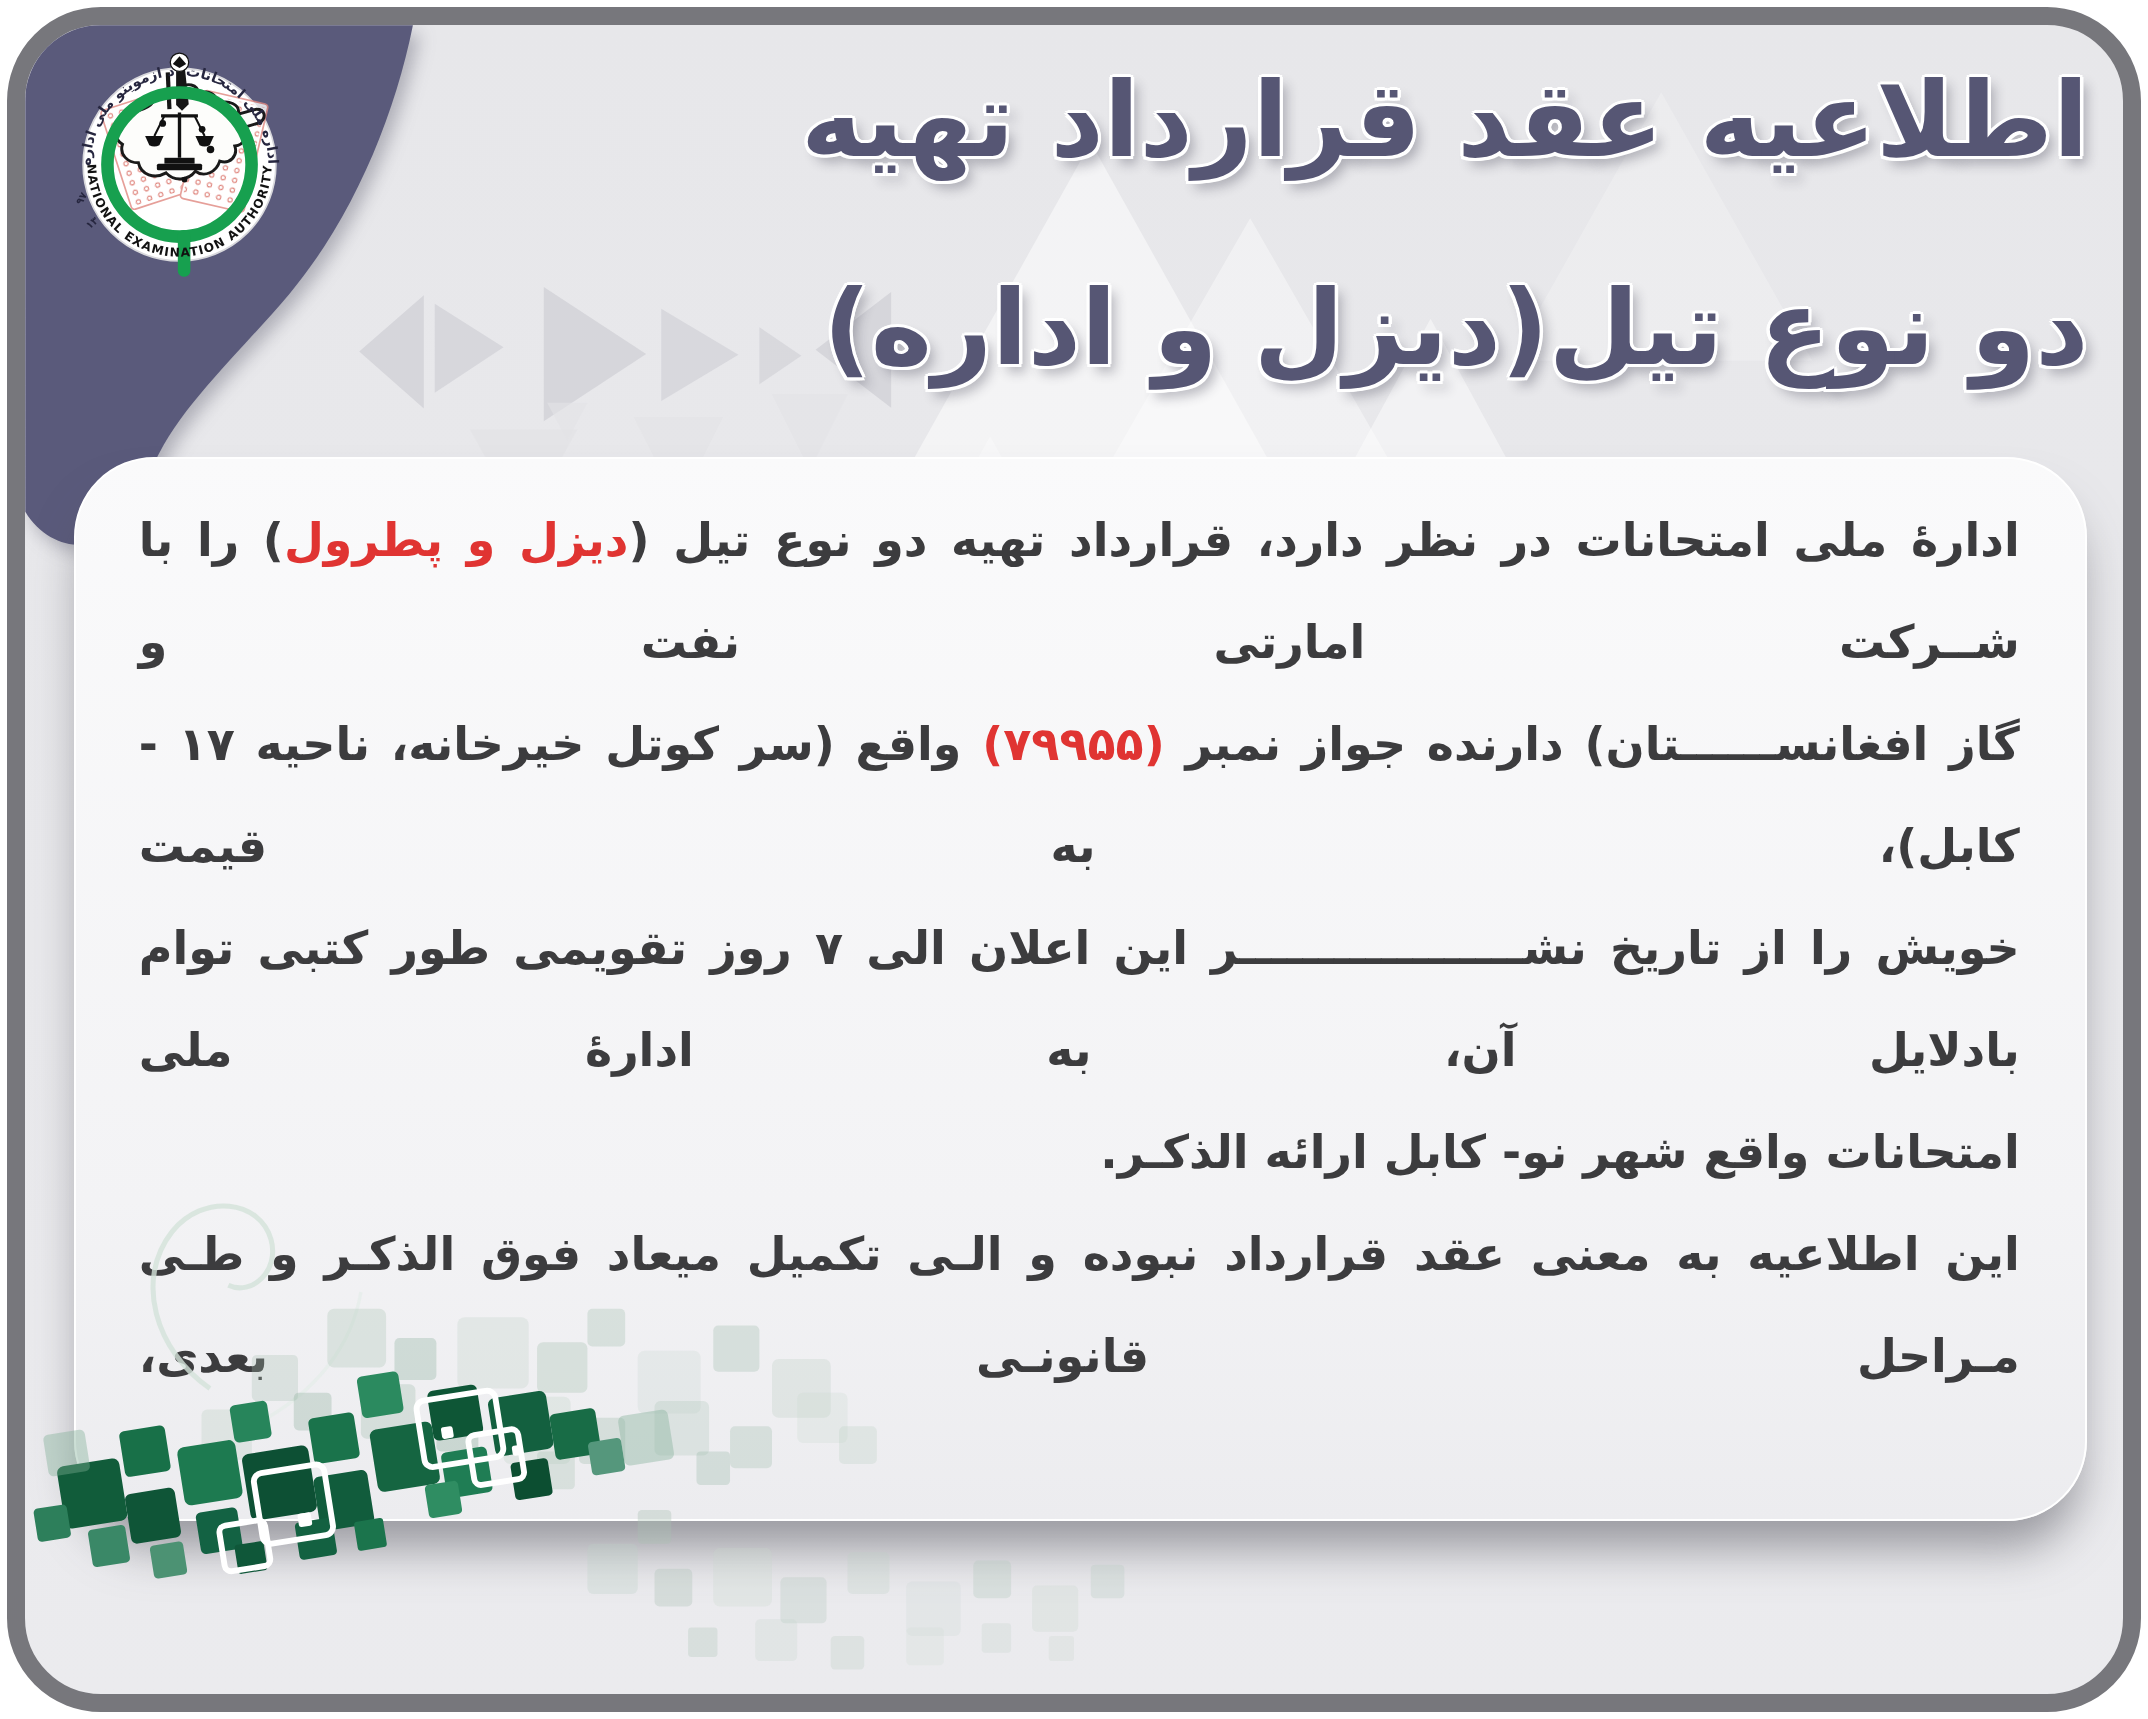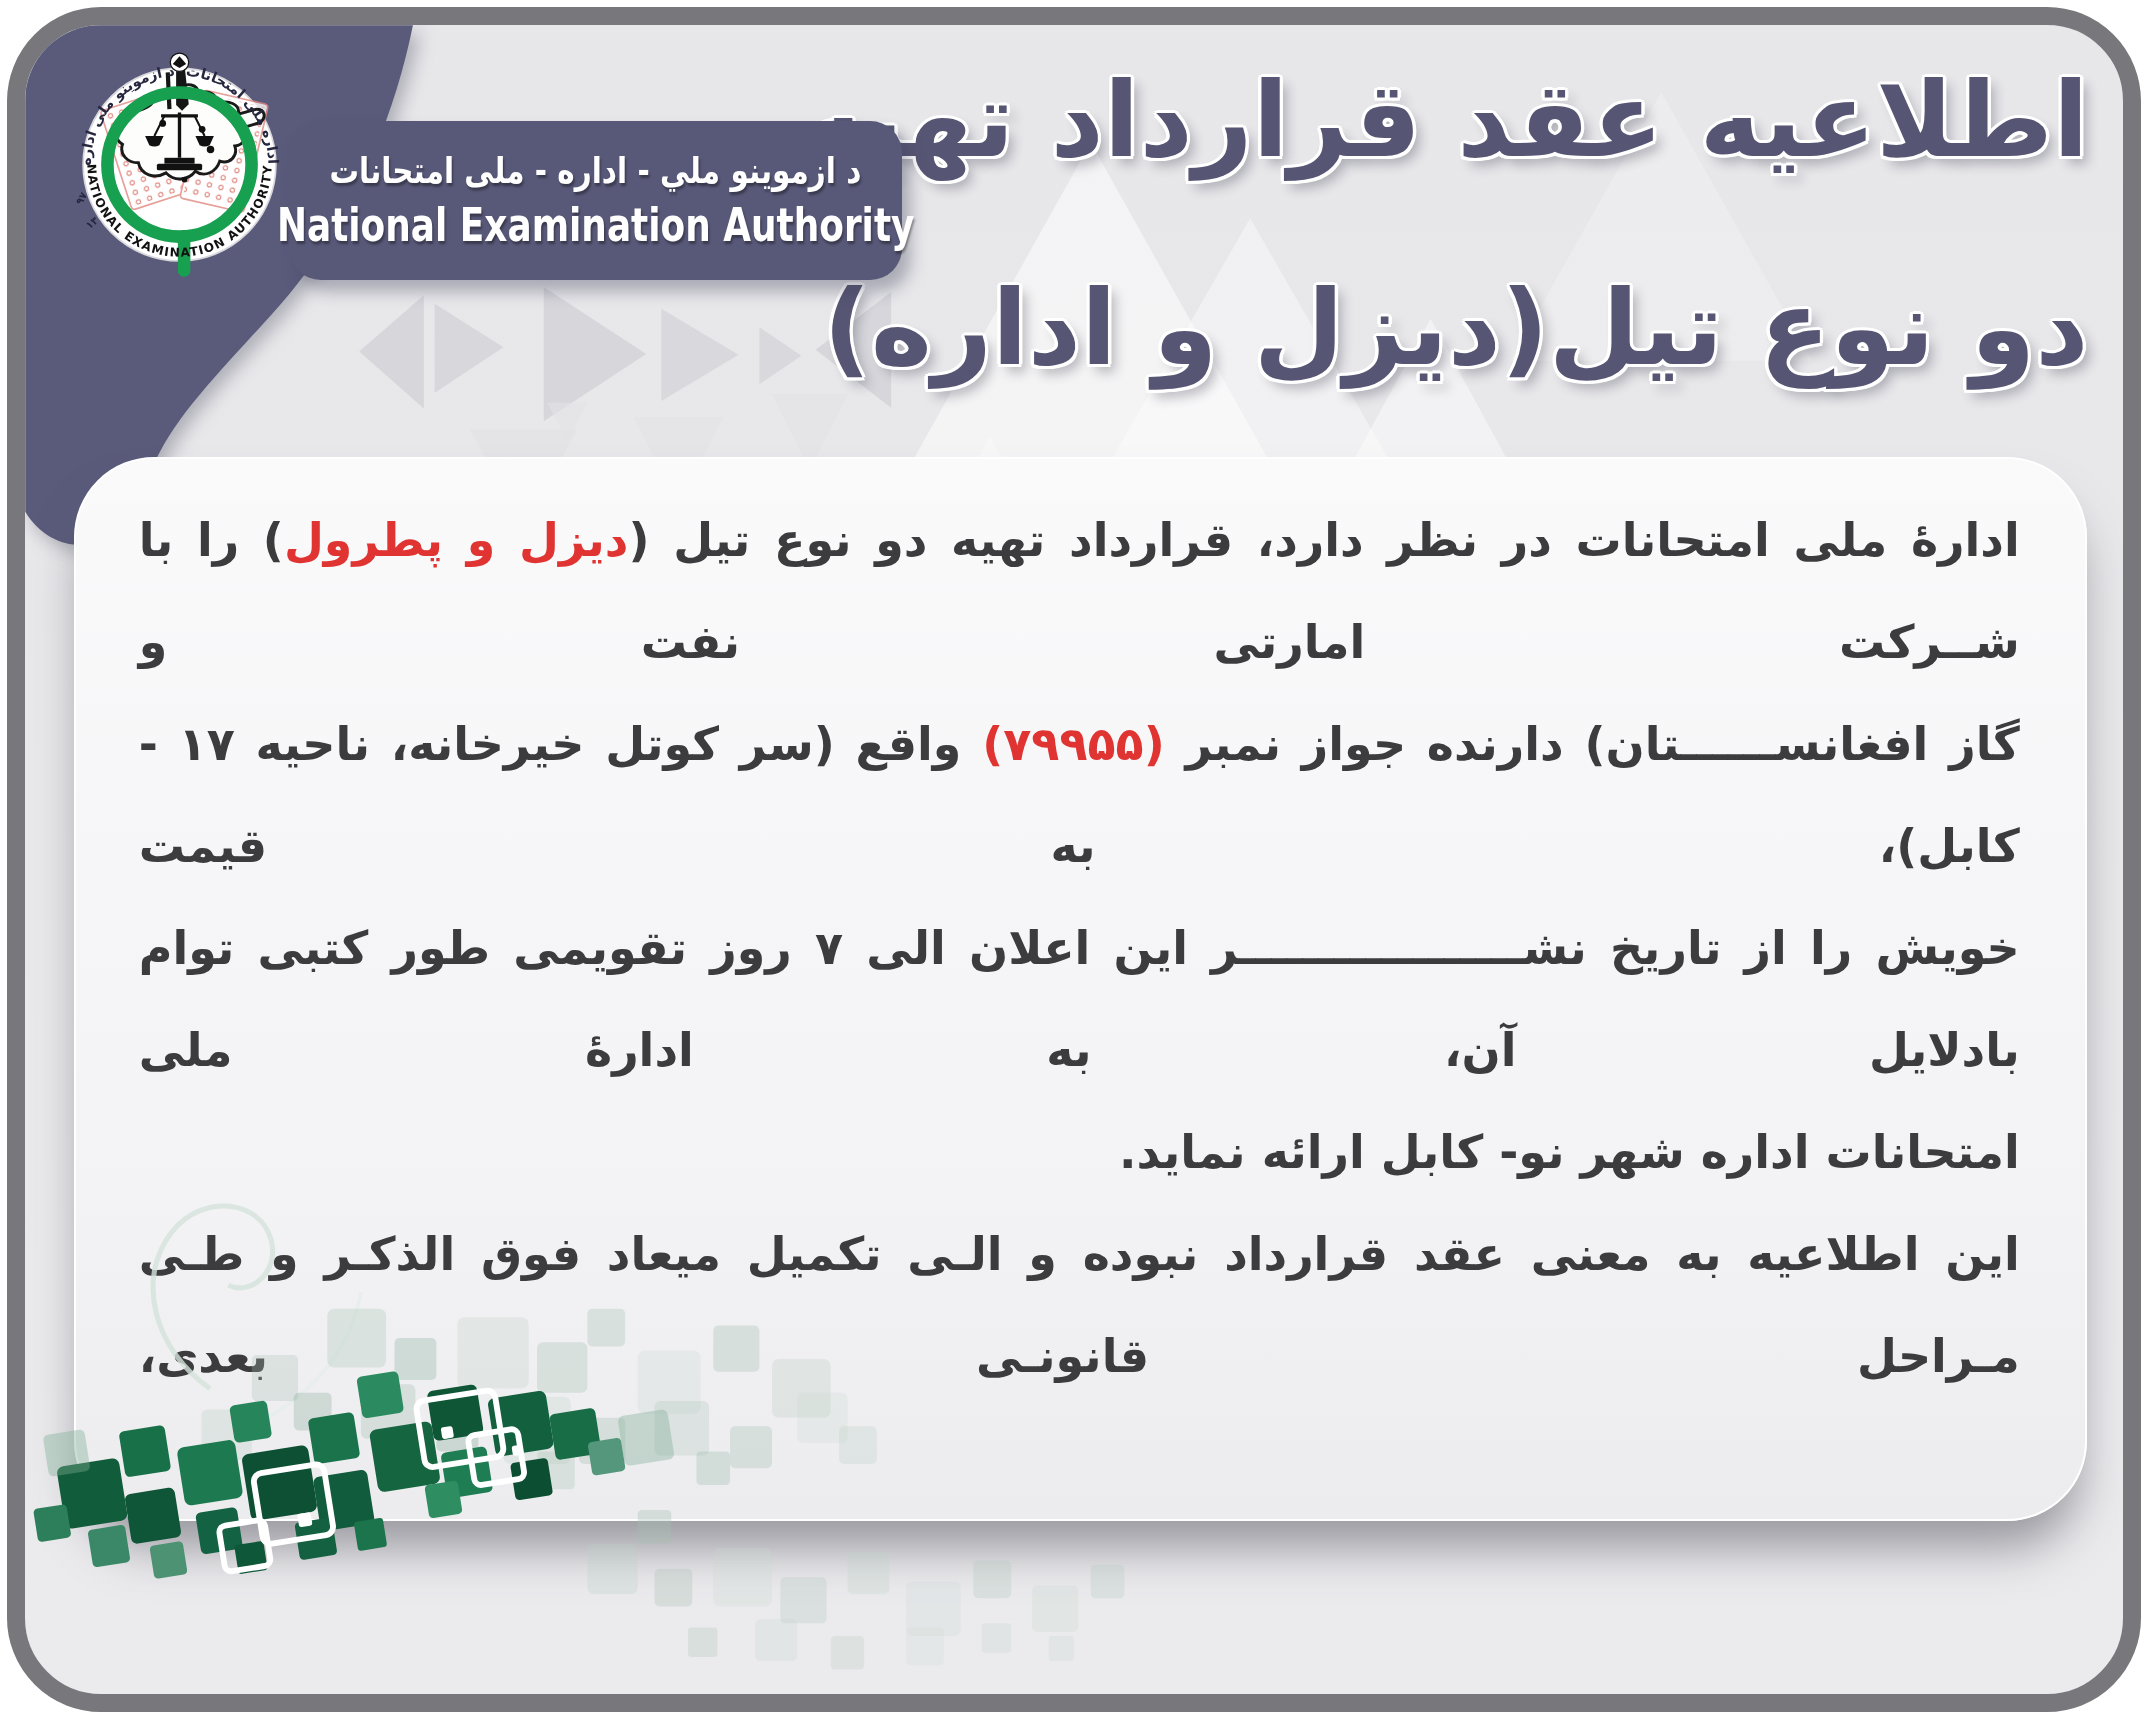--- a/index.html
+++ b/index.html
@@ -76,34 +76,30 @@
                C 290 415 230 470 195 530
                C 175 565 165 600 150 625
                C 120 660 60 660 30 610 Z" fill="#5a5a7b" filter="drop-shadow(8px 10px 10px rgba(70,70,90,.35))"></path>
     </svg>
 
     <div class="panel">
       <div class="body-text">
           <div class="bline just"><span>ادارۀ ملی امتحانات در نظر دارد، قرارداد تهیه دو نوع تیل (</span><span class="red">دیزل و پطرول</span><span>) را با شــرکت امارتی نفت و</span></div>
           <div class="bline just"><span>گاز افغانســــــتان) دارنده جواز نمبر </span><span class="red">(۷۹۹۵۵)</span><span> واقع (سر کوتل خیرخانه، ناحیه ۱۷ - کابل)، به قیمت</span></div>
           <div class="bline just"><span>خویش را از تاریخ نشــــــــــــــــــر این اعلان الی ۷ روز تقویمی طور کتبی توام بادلایل آن، به ادارۀ ملی</span></div>
-          <div class="bline"><span>امتحانات اداره شهر نو- کابل ارائه نماید.</span></div>
+          <div class="bline"><span>امتحانات واقع شهر نو- کابل ارائه الذکـر.</span></div>
           <div class="bline just"><span>این اطلاعیه به معنی عقد قرارداد نبوده و الـی تکمیل میعاد فوق الذکـر و طـی مـراحل قانونـی بعدی،</span></div>
         </div>
     </div>
 
     <div class="title">
       <div>اطلاعیه عقد قرارداد تهیه</div>
       <div>دو نوع تیل(دیزل و اداره)</div>
     </div>
 
-    <div class="badge">
-      <div class="badge-ps">د ازموینو ملي - اداره - ملی امتحانات</div>
-      <div class="badge-en">National Examination Authority</div>
-    </div>
 
     <svg class="logo" viewBox="0 0 340 340">
       <defs>
         <pattern id="rdots" width="14" height="12" patternUnits="userSpaceOnUse">
           <circle cx="5" cy="5" r="2.6" fill="none" stroke="#d96a60" stroke-width="1.3"></circle>
         </pattern>
         <path id="ringTop" d="M 64,170 A 106 106 0 0 1 276,170" fill="none"></path>
         <path id="ringBot" d="M 60,170 A 110 110 0 0 0 280,170" fill="none"></path>
       </defs>
       <circle cx="170" cy="170" r="115" fill="#ffffff" stroke="#d8d8dc" stroke-width="2"></circle>

